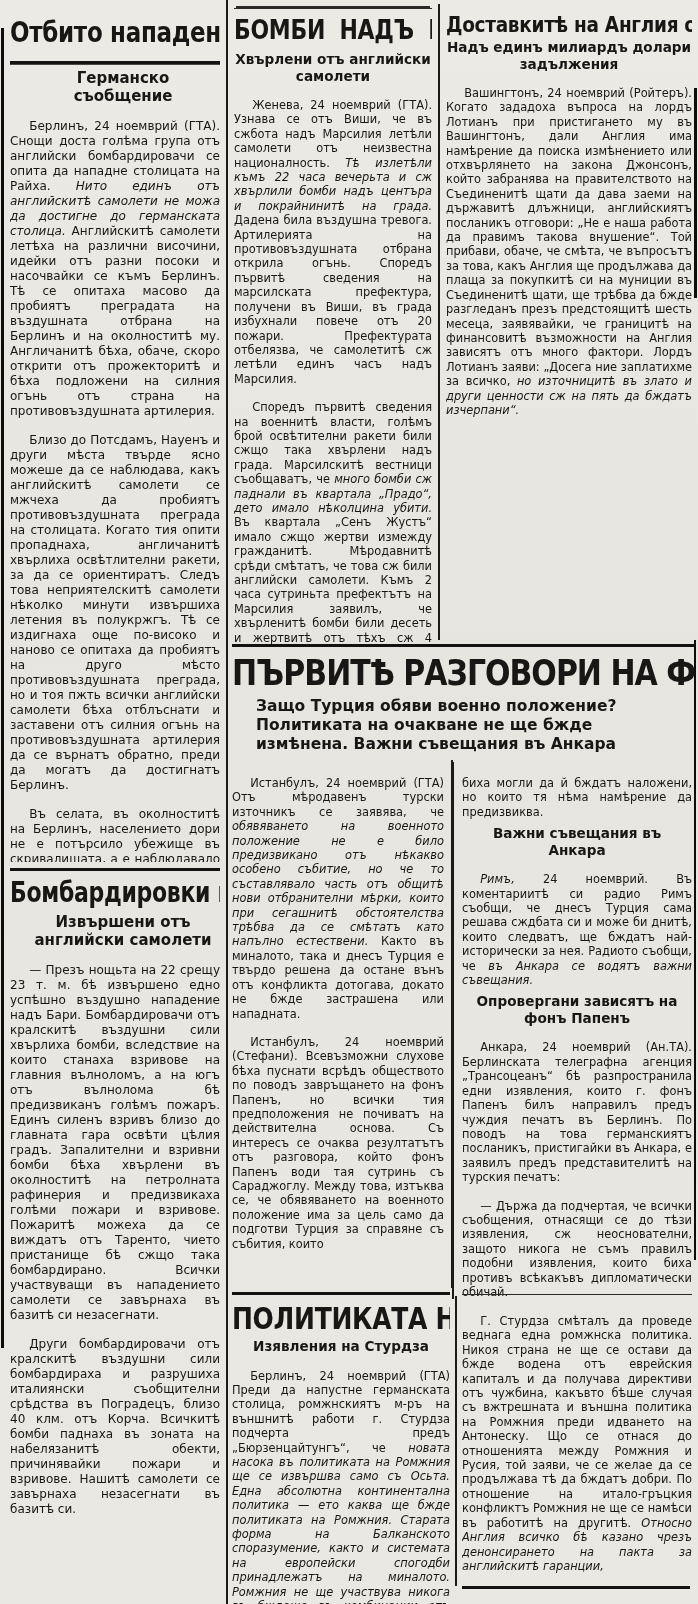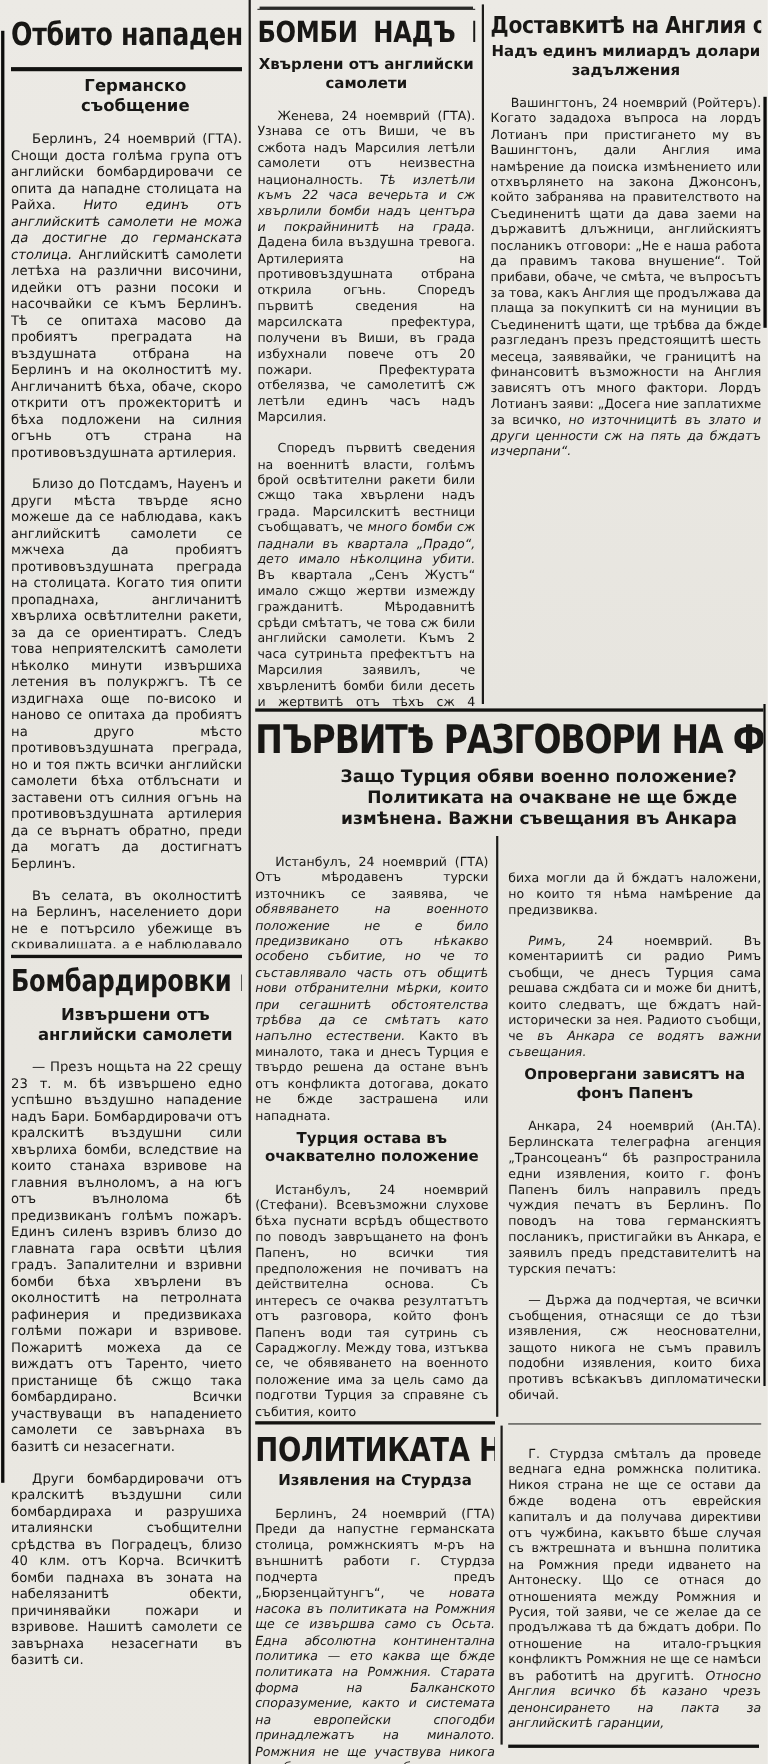--- a/index.html
+++ b/index.html
@@ -28,30 +28,30 @@
   .hl-a3{font-size:22px;line-height:26px;word-spacing:7px;transform:scaleY(1.2);
          transform-origin:top left;white-space:nowrap;margin-bottom:10px;}
   .hl-a4{font-size:18.5px;line-height:21px;transform:scaleY(1.15);transform-origin:top left;
          white-space:nowrap;margin-bottom:2px;}
   .hl-a5{font-size:30px;line-height:34px;transform:scaleY(1.2);transform-origin:top center;
          text-align:center;white-space:nowrap;letter-spacing:-1px;margin-bottom:10px;}
   .hl-a6{font-size:25px;line-height:29px;transform:scaleY(1.2);transform-origin:top left;
          white-space:nowrap;margin-bottom:8px;}
   .subhead{font-weight:bold;text-align:center;font-size:15px;line-height:18px;margin:0 0 8px 16px;}
   .subhead-sm{font-weight:bold;text-align:center;font-size:13.6px;line-height:16.5px;margin:6px 0 6px 0;}
-  .subhead-wide{font-weight:bold;text-align:right;font-size:15.5px;line-height:19px;margin:0 0 8px 0;}
+  .subhead-wide{font-weight:bold;text-align:left;font-size:15.5px;line-height:19px;margin:0 0 8px 0;}
 
   .rule-top{border-top:3px solid #131311;padding-top:6px;}
   .rule-top-thin{border-top:1px solid #2a2a28;padding-top:5px;}
   .rule-top-double{border-top:1px solid #2a2a28;box-shadow:0 -4px 0 -2px #2a2a28;padding-top:6px;}
   .vrule{position:absolute;background:#1c1b19;width:2px;}
   .hrule{position:absolute;background:#131311;height:3px;}
   .edge{position:absolute;background:#0d0d0c;}
 
-  .two-col{display:flex;align-items:center;}
+  .two-col{display:flex;}
   .two-col .gap{width:2px;background:#1c1b19;margin:0 8px;}
 </style>
 </head>
 <body>
 
 <div class="page">
 
   <div class="edge" style="left:1px;top:28px;width:3px;height:1320px;"></div>
   <div class="edge" style="left:694px;top:88px;width:3px;height:210px;"></div>
   <div class="edge" style="left:694px;top:640px;width:2px;height:620px;"></div>
@@ -96,26 +96,26 @@
       <p><span>Вашингтонъ, 24 ноемврий (Ройтеръ). Когато зададоха въпроса на лордъ Лотианъ при пристигането му въ Вашингтонъ, дали Англия има намѣрение да поиска измѣнението или отхвърлянето на закона Джонсонъ, който забранява на правителството на Съединенитѣ щати да дава заеми на държавитѣ длъжници, английскиятъ посланикъ отговори: „Не е наша работа да правимъ такова внушение“. Той прибави, обаче, че смѣта, че въпросътъ за това, какъ Англия ще продължава да плаща за покупкитѣ си на муниции въ Съединенитѣ щати, ще трѣбва да бжде разгледанъ презъ предстоящитѣ шесть месеца, заявявайки, че границитѣ на финансовитѣ възможности на Англия зависятъ отъ много фактори. Лордъ Лотианъ заяви: „Досега ние заплатихме за всичко, </span><span class="it">но източницитѣ въ злато и други ценности сж на пять да бждатъ изчерпани“.</span></p>
     </div>
   </div>
 
   <div class="block rule-top" style="left:232px;top:644px;width:462px;height:646px;">
     <div class="hl hl-a5">ПЪРВИТѢ РАЗГОВОРИ НА ФОНЪ ПАПЕНЪ ВЪ АНКАРА</div>
     <div class="subhead-wide" style="padding:0 24px;">Защо Турция обяви военно положение? Политиката на очакване не ще бжде измѣнена. Важни съвещания въ Анкара</div>
     <div class="two-col">
       <div class="body-sm" style="width:212px;">
         <p><span>Истанбулъ, 24 ноемврий (ГТА) Отъ мѣродавенъ турски източникъ се заявява, че </span><span class="it">обявяването на военното положение не е било предизвикано отъ нѣкакво особено събитие, но че то съставлявало часть отъ общитѣ нови отбранителни мѣрки, които при сегашнитѣ обстоятелства трѣбва да се смѣтатъ като напълно естествени.</span><span> Както въ миналото, така и днесъ Турция е твърдо решена да остане вънъ отъ конфликта дотогава, докато не бжде застрашена или нападната.</span></p>
-        <div class="subhead-sm">Турция остава въ очаквателно положение</div>
         <p><span>Истанбулъ, 24 ноемврий (Стефани). Всевъзможни слухове бѣха пуснати всрѣдъ обществото по поводъ завръщането на фонъ Папенъ, но всички тия предположения не почиватъ на действителна основа. Съ интересъ се очаква резултатътъ отъ разговора, който фонъ Папенъ води тая сутринь съ Сараджоглу. Между това, изтъква се, че обявяването на военното положение има за цель само да подготви Турция за справяне съ събития, които</span></p>
       </div>
       <div class="gap"></div>
       <div class="body-sm" style="width:230px;">
         <p style="text-indent:0;"><span>биха могли да й бждатъ наложени, но които тя нѣма намѣрение да предизвиква.</span></p>
+        <div class="subhead-sm">Важни съвещания въ Анкара</div>
         <p><span class="it">Римъ,</span><span> 24 ноемврий. Въ коментариитѣ си радио Римъ съобщи, че днесъ Турция сама решава сждбата си и може би днитѣ, които следватъ, ще бждатъ най-исторически за нея. Радиото съобщи, че </span><span class="it">въ Анкара се водятъ важни съвещания.</span></p>
         <div class="subhead-sm">Опровергани зависятъ на фонъ Папенъ</div>
         <p><span>Анкара, 24 ноемврий (Ан.ТА). Берлинската телеграфна агенция „Трансоцеанъ“ бѣ разпространила едни изявления, които г. фонъ Папенъ билъ направилъ предъ чуждия печатъ въ Берлинъ. По поводъ на това германскиятъ посланикъ, пристигайки въ Анкара, е заявилъ предъ представителитѣ на турския печатъ:</span></p>
         <p class="dash-indent"><span>— Държа да подчертая, че всички съобщения, отнасящи се до тѣзи изявления, сж неоснователни, защото никога не съмъ правилъ подобни изявления, които биха противъ всѣкакъвъ дипломатически обичай.</span></p>
       </div>
     </div>
   </div>
 
   <div class="block rule-top" style="left:232px;top:1292px;width:218px;height:306px;">
     <div class="hl hl-a6">ПОЛИТИКАТА НА РОМЖНИЯ</div>

